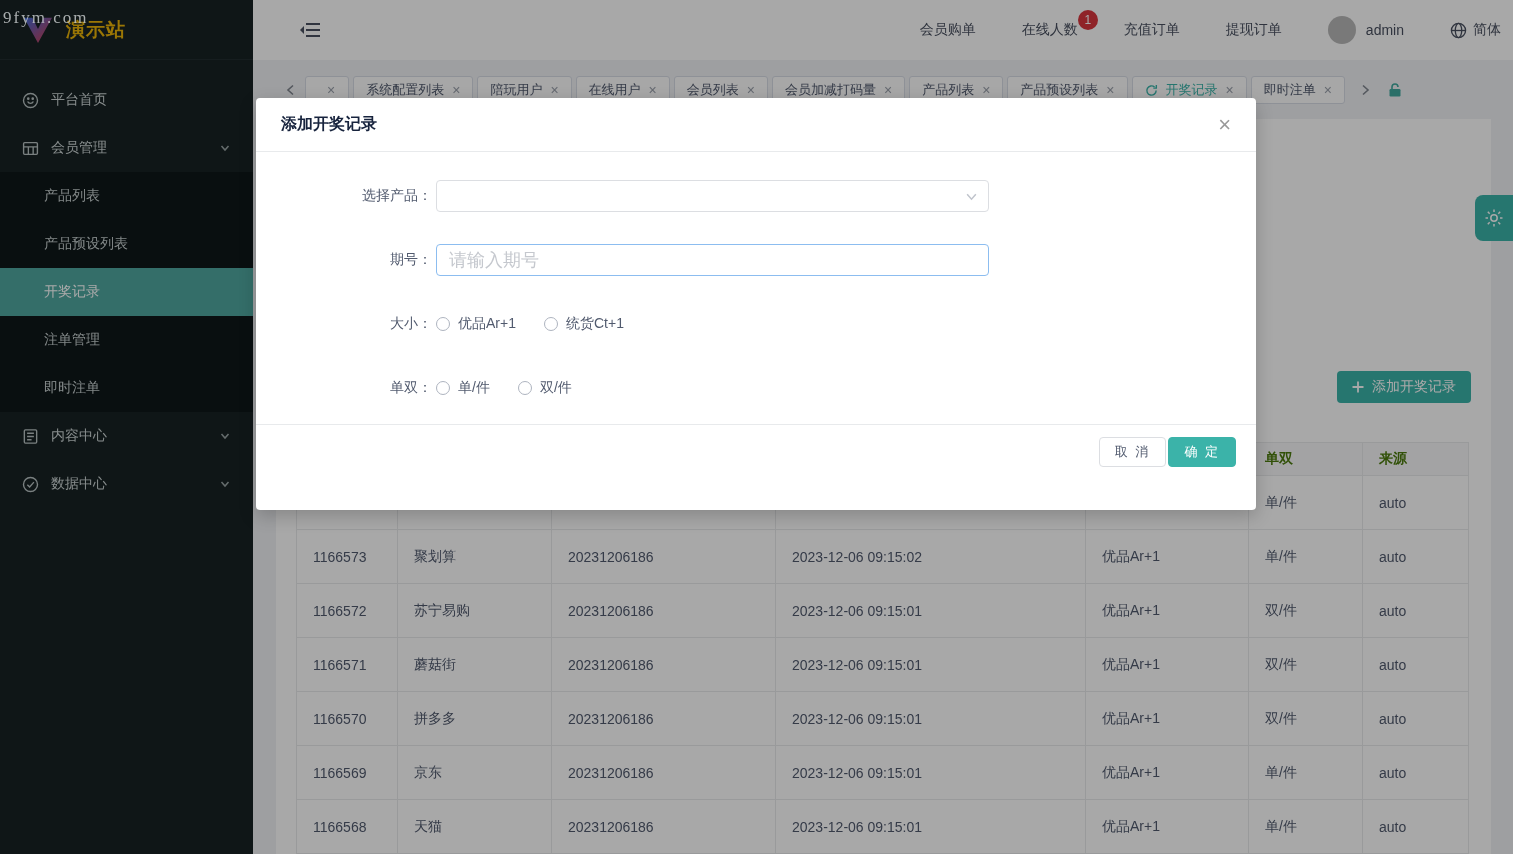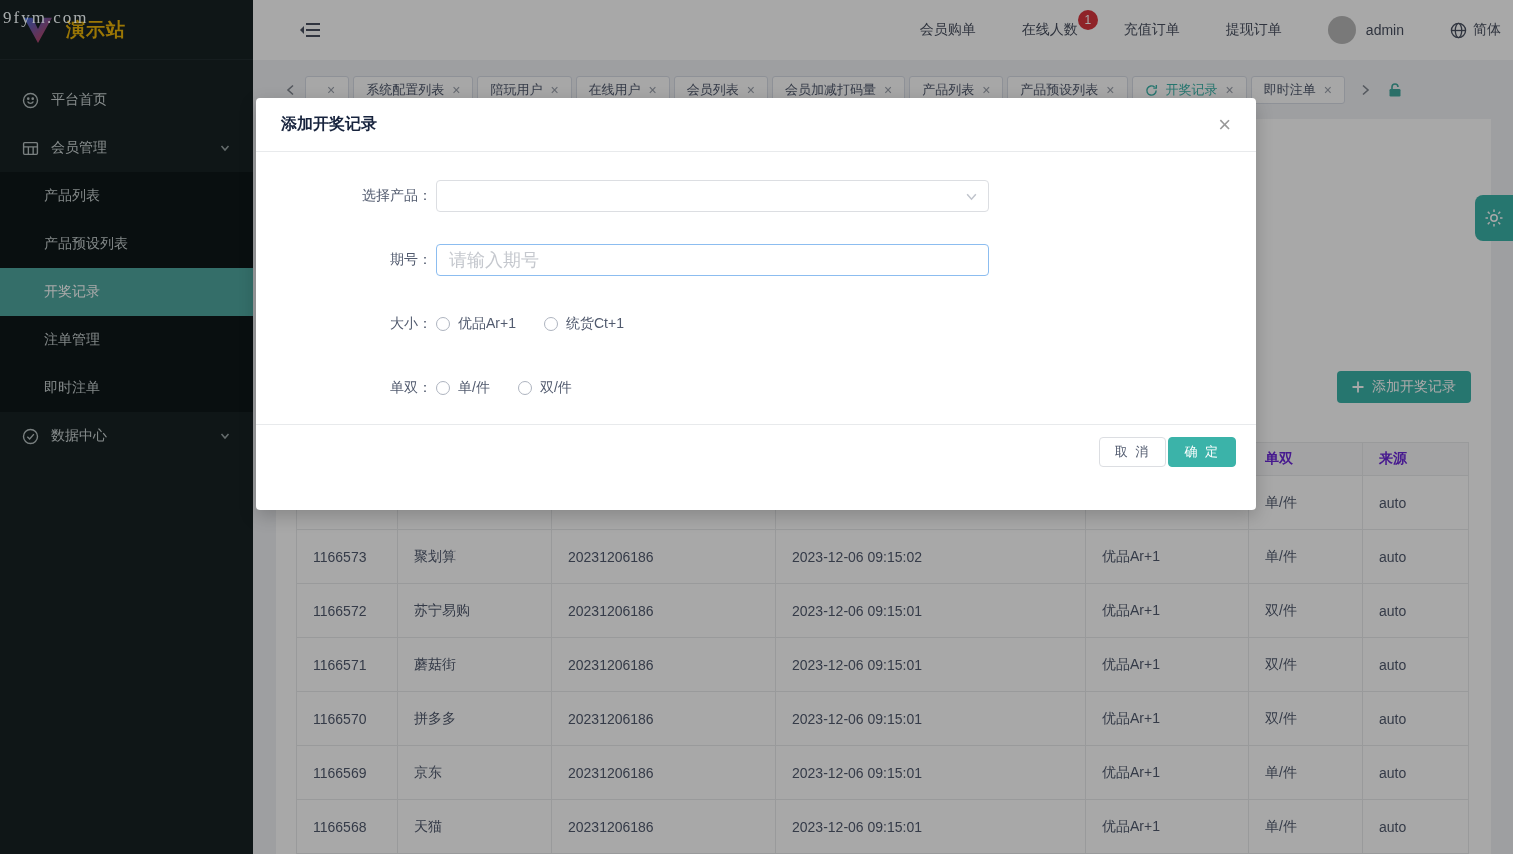--- a/index.html
+++ b/index.html
@@ -44,21 +44,21 @@
   .tab-close { margin-left:8px; color:#9aa0ab; font-size:14px; line-height:1; cursor:pointer; }
   .tab.mini { padding:0 13px; }
   .lock-wrap { margin-left:16px; color:#41a99f; cursor:pointer; }
 
   
   .card { position:absolute; left:276px; top:119px; width:1215px; height:735px; background:#ffffff; }
   .toolbar { position:absolute; top:252px; right:20px; }
   .add-btn { display:inline-flex; align-items:center; gap:8px; height:32px; padding:0 15px; background:#3bb3a9; color:#fff; border:none; border-radius:4px; font-size:14px; cursor:pointer; }
   .table-wrap { position:absolute; top:323px; left:20px; }
   table { border-collapse:collapse; table-layout:fixed; width:1172px; }
-  th { height:33px; background:#f8f8f9; border:1px solid #e8eaec; text-align:left; padding:0 16px; font-size:14px; color:#6d28d9; font-weight:bold; }
+  th { height:33px; background:#f8f8f9; border:1px solid #e8eaec; text-align:left; padding:0 16px; font-size:14px; color:#4d7c0f; font-weight:bold; }
   td { height:54px; border:1px solid #e8eaec; padding:0 16px; font-size:14px; color:#515a6e; background:#fff; }
 
   
   .gear-btn { position:absolute; right:0; top:195px; width:38px; height:46px; background:#3bb3a9; border-radius:8px 0 0 8px; display:flex; align-items:center; justify-content:center; color:#fff; cursor:pointer; z-index:5; }
 
   
   .overlay { position:absolute; inset:0; background:rgba(0,0,0,.34); z-index:50; }
   .modal { position:absolute; left:256px; top:98px; width:1000px; height:412px; background:#fff; border-radius:4px; box-shadow:0 6px 18px rgba(0,0,0,.2); z-index:60; }
   .modal-header { height:54px; display:flex; align-items:center; padding:0 25px; border-bottom:1px solid #e8eaec; }
   .modal-title { font-size:16px; color:#17233d; font-weight:600; }
@@ -124,20 +124,34 @@
             <polyline points="2.5,4 6,8 9.5,4"></polyline>
           </svg>
         </span>
       </div>
       <div class="submenu">
         <div class="submenu-item">产品列表</div>
         <div class="submenu-item">产品预设列表</div>
         <div class="submenu-item active">开奖记录</div>
         <div class="submenu-item">注单管理</div>
         <div class="submenu-item">即时注单</div>
+      </div>
+      <div class="menu-item">
+        <span class="mi-icon">
+          <svg width="17" height="17" viewBox="0 0 16 16" fill="none" stroke="currentColor" stroke-width="1.3">
+            <rect x="2.2" y="1.8" width="11.6" height="12.4" rx="1"></rect>
+            <path d="M4.8 5 H11.2 M4.8 8 H11.2 M4.8 11 H9"></path>
+          </svg>
+        </span>
+        <span class="mi-label">内容中心</span>
+        <span class="mi-chevron">
+          <svg width="12" height="12" viewBox="0 0 12 12" fill="none" stroke="currentColor" stroke-width="1.5">
+            <polyline points="2.5,4 6,8 9.5,4"></polyline>
+          </svg>
+        </span>
       </div>
       <div class="menu-item">
         <span class="mi-icon">
           <svg width="17" height="17" viewBox="0 0 16 16" fill="none" stroke="currentColor" stroke-width="1.3">
             <circle cx="8" cy="8" r="6.6"></circle>
             <polyline points="5,8.2 7.2,10.4 11.2,5.8"></polyline>
           </svg>
         </span>
         <span class="mi-label">数据中心</span>
         <span class="mi-chevron">

